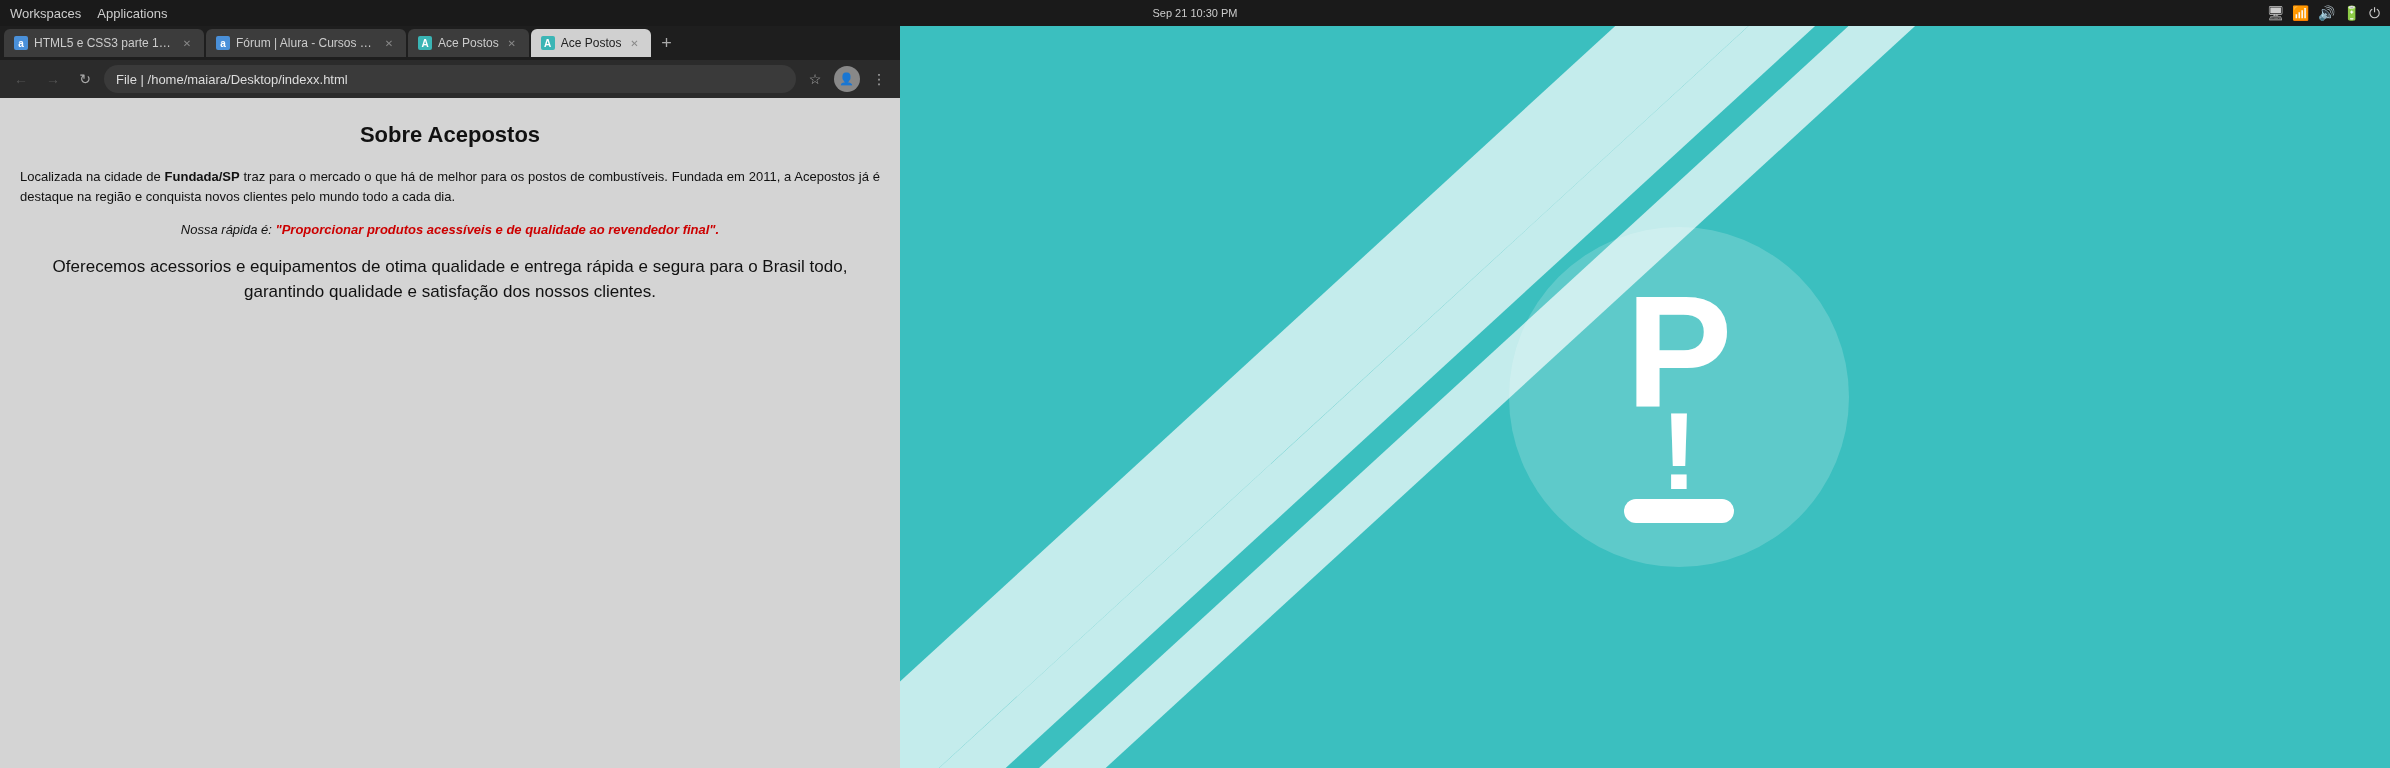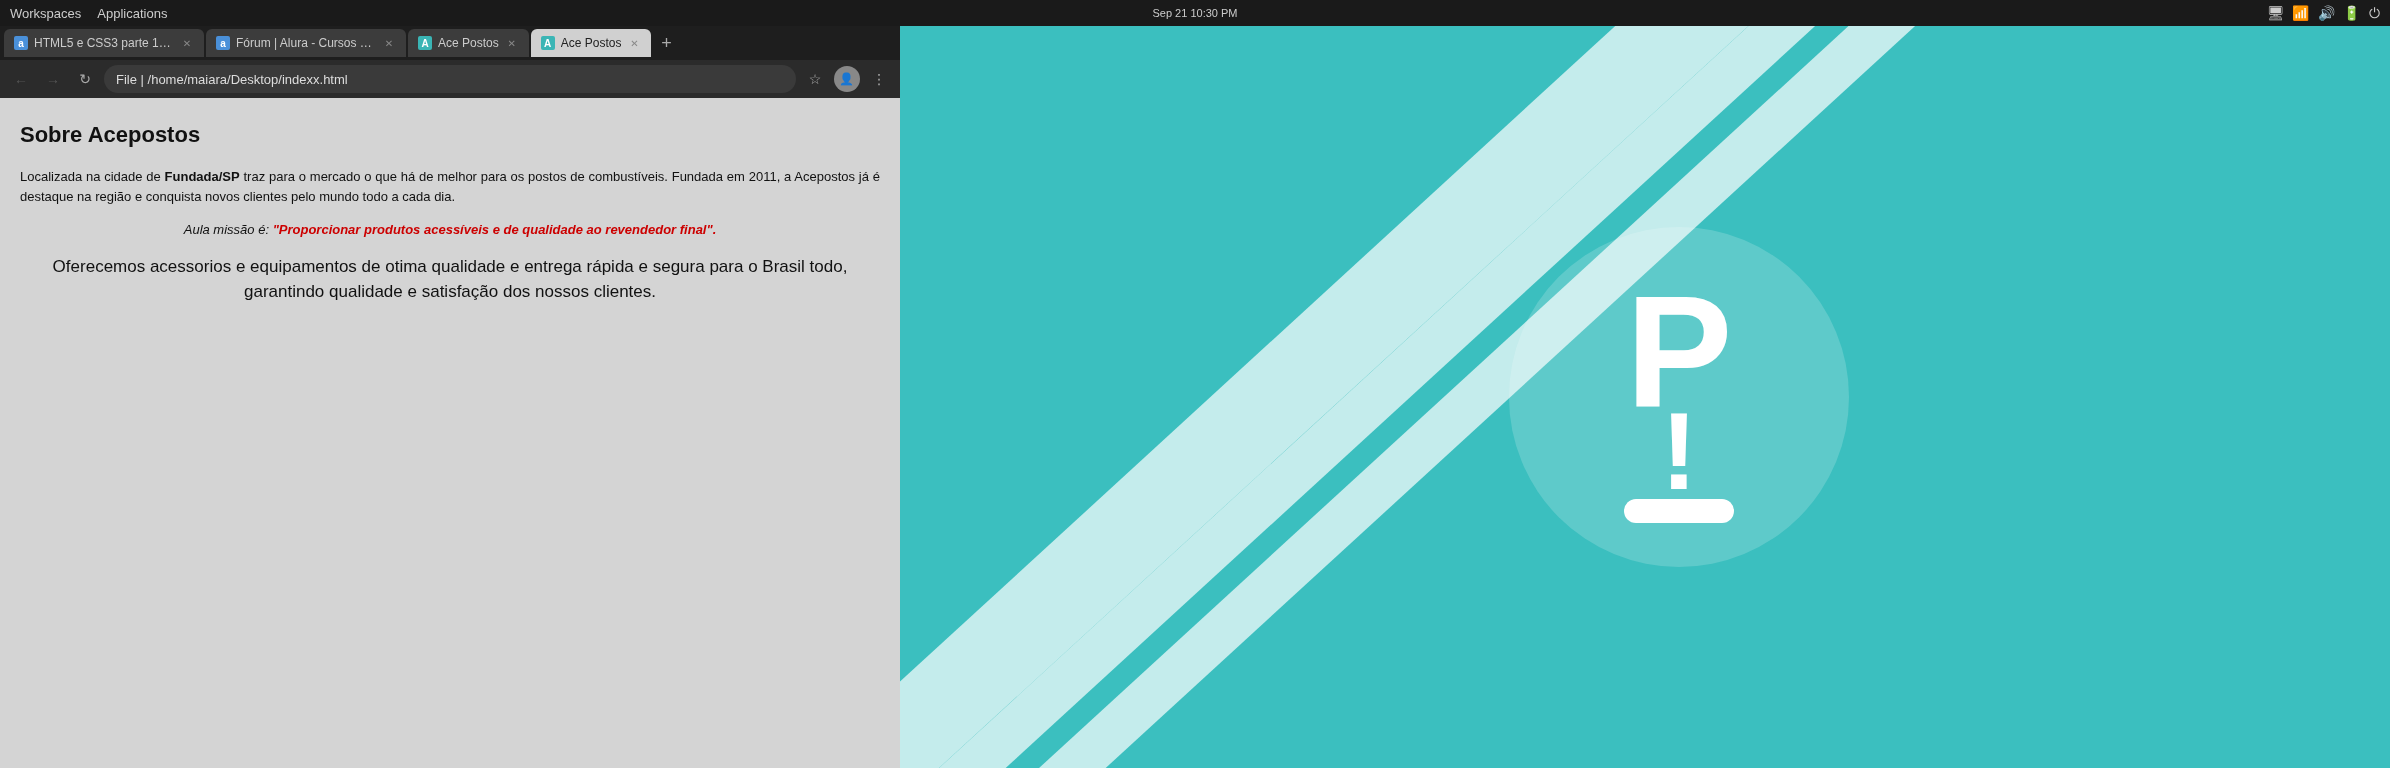--- a/index.html
+++ b/index.html
@@ -157,20 +157,21 @@
 
     
     .page-content {
       max-width: 860px;
       margin: 0 auto;
       font-size: 13px;
       color: #111;
       line-height: 1.5;
     }
     .page-title {
+      text-align: center;
       font-size: 22px;
       font-weight: bold;
       margin-bottom: 16px;
     }
     .page-intro {
       text-align: justify;
       margin-bottom: 14px;
       font-size: 13px;
     }
     .page-mission {
@@ -262,21 +263,21 @@
     <div class="browser-content">
       <div class="page-content">
 
         <h1 class="page-title">Sobre Acepostos</h1>
 
         <p class="page-intro">
           Localizada na cidade de <strong>Fundada/SP</strong> traz para o mercado o que há de melhor para os postos de combustíveis. Fundada em 2011, a Acepostos já é destaque na região e conquista novos clientes pelo mundo todo a cada dia.
         </p>
 
         <p class="page-mission">
-          <em>Aula missão é:</em>
+          <em>Nossa rápida é:</em>
           <span class="mission-red"> "Proporcionar produtos acessíveis e de qualidade ao revendedor final".</span>
         </p>
 
         <p class="page-offer">Oferecemos acessorios e equipamentos de otima qualidade e entrega rápida e segura para o Brasil todo, garantindo qualidade e satisfação dos nossos clientes.</p>
 
       </div>
     </div>
 
   </div>
 

